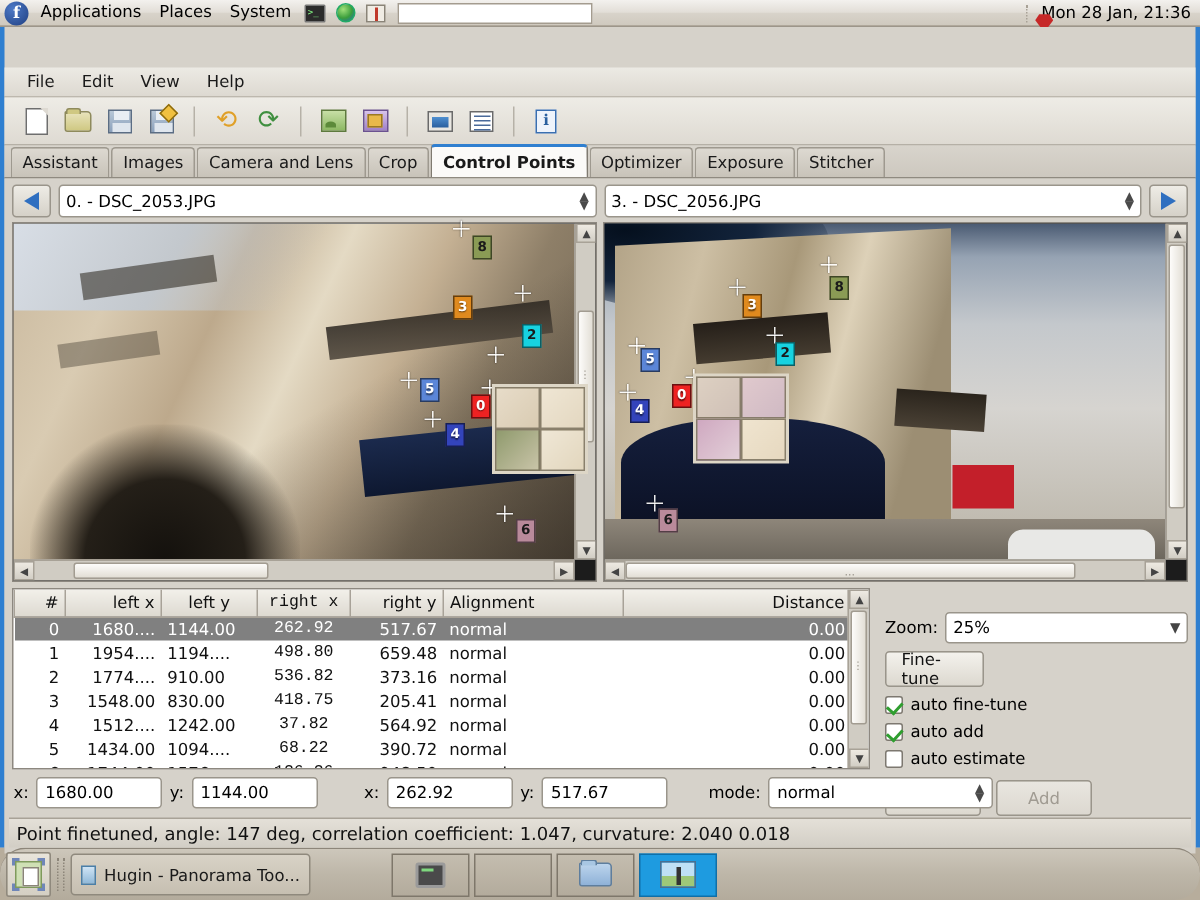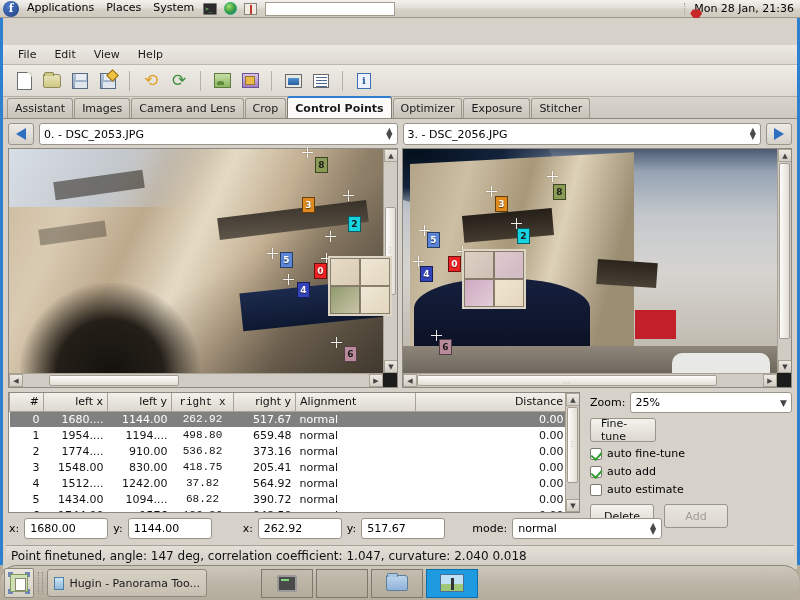--- a/index.html
+++ b/index.html
@@ -240,32 +240,32 @@
   table.cps th {
     background: linear-gradient(to bottom,#f2f0ea,#ddd9d0);
     border: 1px solid #a8a298; border-top: none;
     font-weight: normal; font-size: 11px; height: 18px;
     padding: 0 4px; color: #101010;
   }
   table.cps td { height: 16px; padding: 0 4px; color: #111; white-space: nowrap; }
   table.cps tr.sel td { background: #808080; color: #fff; }
   .c-num   { width: 34px;  text-align: right; }
   .c-lx    { width: 64px;  text-align: right; }
-  .c-ly    { width: 64px;  text-align: right; }
+  .c-ly    { width: 64px;  }
   .c-rx    { width: 62px;  text-align: center; font-family: Liberation Mono, monospace; }
   .c-ry    { width: 62px;  text-align: right; }
   .c-al    { width: 120px; text-align: left; }
   .c-dist  { width: 152px; text-align: right; }
   #table-vscroll {
     position: absolute; right: 0; top: 0; bottom: 0; width: 14px;
     background: #d0ccc3; border-left: 1px solid #a8a297;
   }
 
   #right-controls {
-    flex: 1; padding-left: 10px; display: flex; flex-direction: column; gap: 5px;
+    flex: 1; padding-left: 10px; display: flex; flex-direction: column; gap: 5px; margin-top: 16px;
   }
   .zoom-row { display:flex; align-items:center; gap: 5px; }
   .zoom-row label { font-size: 11px; }
   .dropdown {
     flex: 1; height: 21px; background: #fff; border: 1px solid #9a958b;
     border-radius: 3px; display:flex; align-items:center; padding: 0 4px;
     font-size: 11px; cursor: default;
   }
   .dd-caret { margin-left:auto; font-size: 9px; color: #444; }
   .btn {

